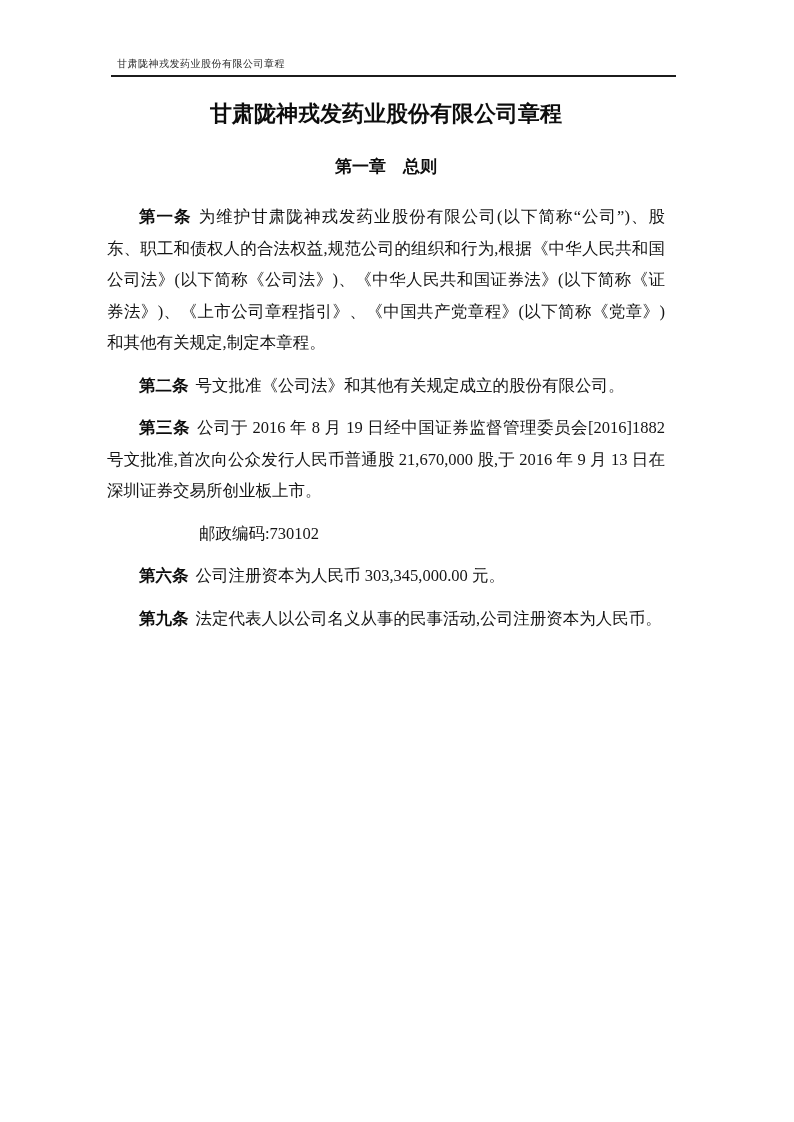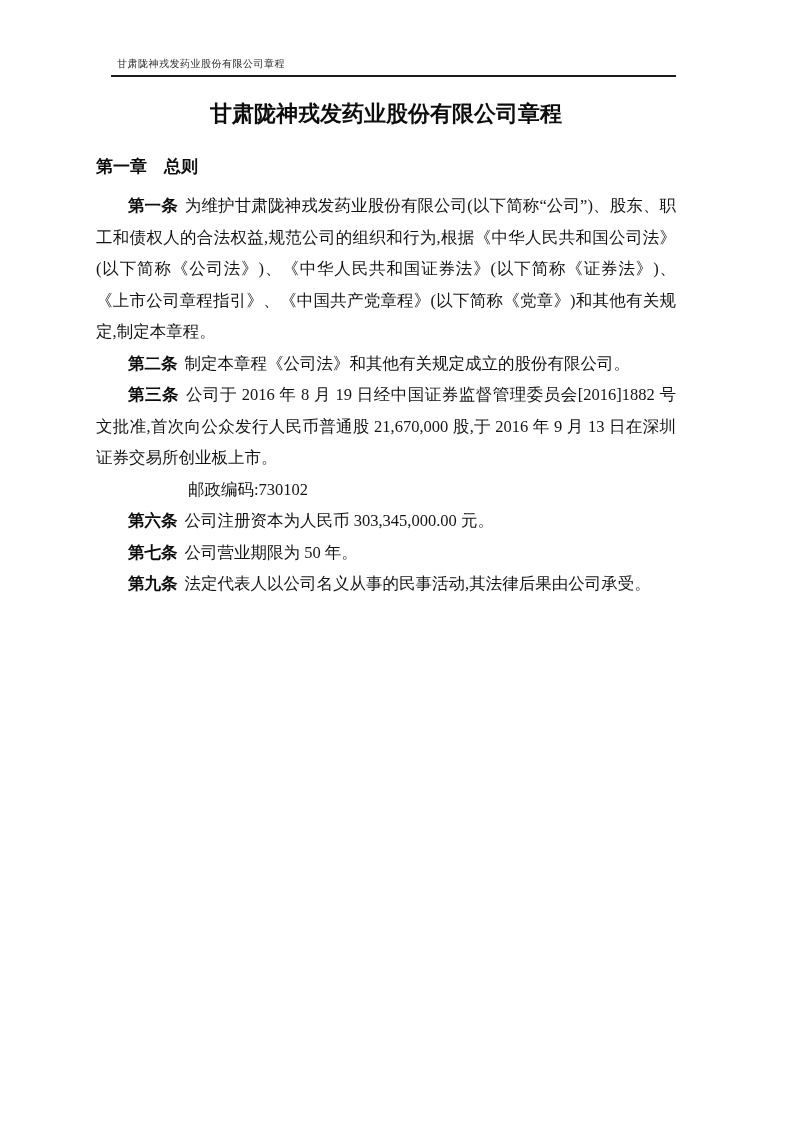--- a/index.html
+++ b/index.html
@@ -42,37 +42,38 @@
     font-size: 22px;
     font-weight: bold;
     color: #0d0d0d;
   }
   
   .chapter-heading {
     position: absolute;
     left: 96px;
     top: 155px;
     width: 580px;
+    text-align: center;
     font-size: 17px;
     font-weight: bold;
     color: #0d0d0d;
   }
   
   .doc-body {
     position: absolute;
     left: 96px;
     top: 190px;
     width: 580px;
     font-size: 16.5px;
     line-height: 31.5px;
     text-align: justify;
     color: #141414;
   }
   .doc-body p {
-    margin: 0;
+    margin: 11px;
     padding: 0;
     text-indent: 32px;
   }
   .doc-body p.deep-indent {
     text-indent: 92px;
   }
   .article-label {
     font-weight: bold;
     margin-right: 7px;
     color: #0d0d0d;
@@ -103,48 +104,45 @@
 
   <div class="chapter-heading">第一章　总则</div>
 
   <div class="doc-body">
 
     <p>
       <span class="article-label">第一条</span><span>为维护甘肃陇神戎发药业股份有限公司(以下简称“公司”)、股东、职工和债权人的合法权益,规范公司的组织和行为,根据《中华人民共和国公司法》(以下简称《公司法》)、《中华人民共和国证券法》(以下简称《证券法》)、《上市公司章程指引》、《中国共产党章程》(以下简称《党章》)和其他有关规定,制定本章程。</span>
     </p>
 
     <p>
-      <span class="article-label">第二条</span><span>制定本章程《公司法》和其他有关规定成立的股份有限公司。</span>
+      <span class="article-label">第二条</span><span>号文批准《公司法》和其他有关规定成立的股份有限公司。</span>
     </p>
 
 
     <p>
       <span class="article-label">第三条</span><span>公司于 2016 年 8 月 19 日经中国证券监督管理委员会[2016]1882 号文批准,首次向公众发行人民币普通股 21,670,000 股,于 2016 年 9 月 13 日在深圳证券交易所创业板上市。</span>
     </p>
 
 
 
 
     <p class="deep-indent">
       <span>邮政编码:730102</span>
     </p>
 
     <p>
       <span class="article-label">第六条</span><span>公司注册资本为人民币 303,345,000.00 元。</span>
     </p>
 
-    <p>
-      <span class="article-label">第七条</span><span>公司营业期限为 50 年。</span>
-    </p>
 
 
 
 
     <p>
-      <span class="article-label">第九条</span><span>法定代表人以公司名义从事的民事活动,其法律后果由公司承受。</span>
+      <span class="article-label">第九条</span><span>法定代表人以公司名义从事的民事活动,公司注册资本为人民币。</span>
     </p>
 
   </div>
 
   <div class="page-footer">
     <span class="page-number">1</span>
   </div>
 
 </div>
 

